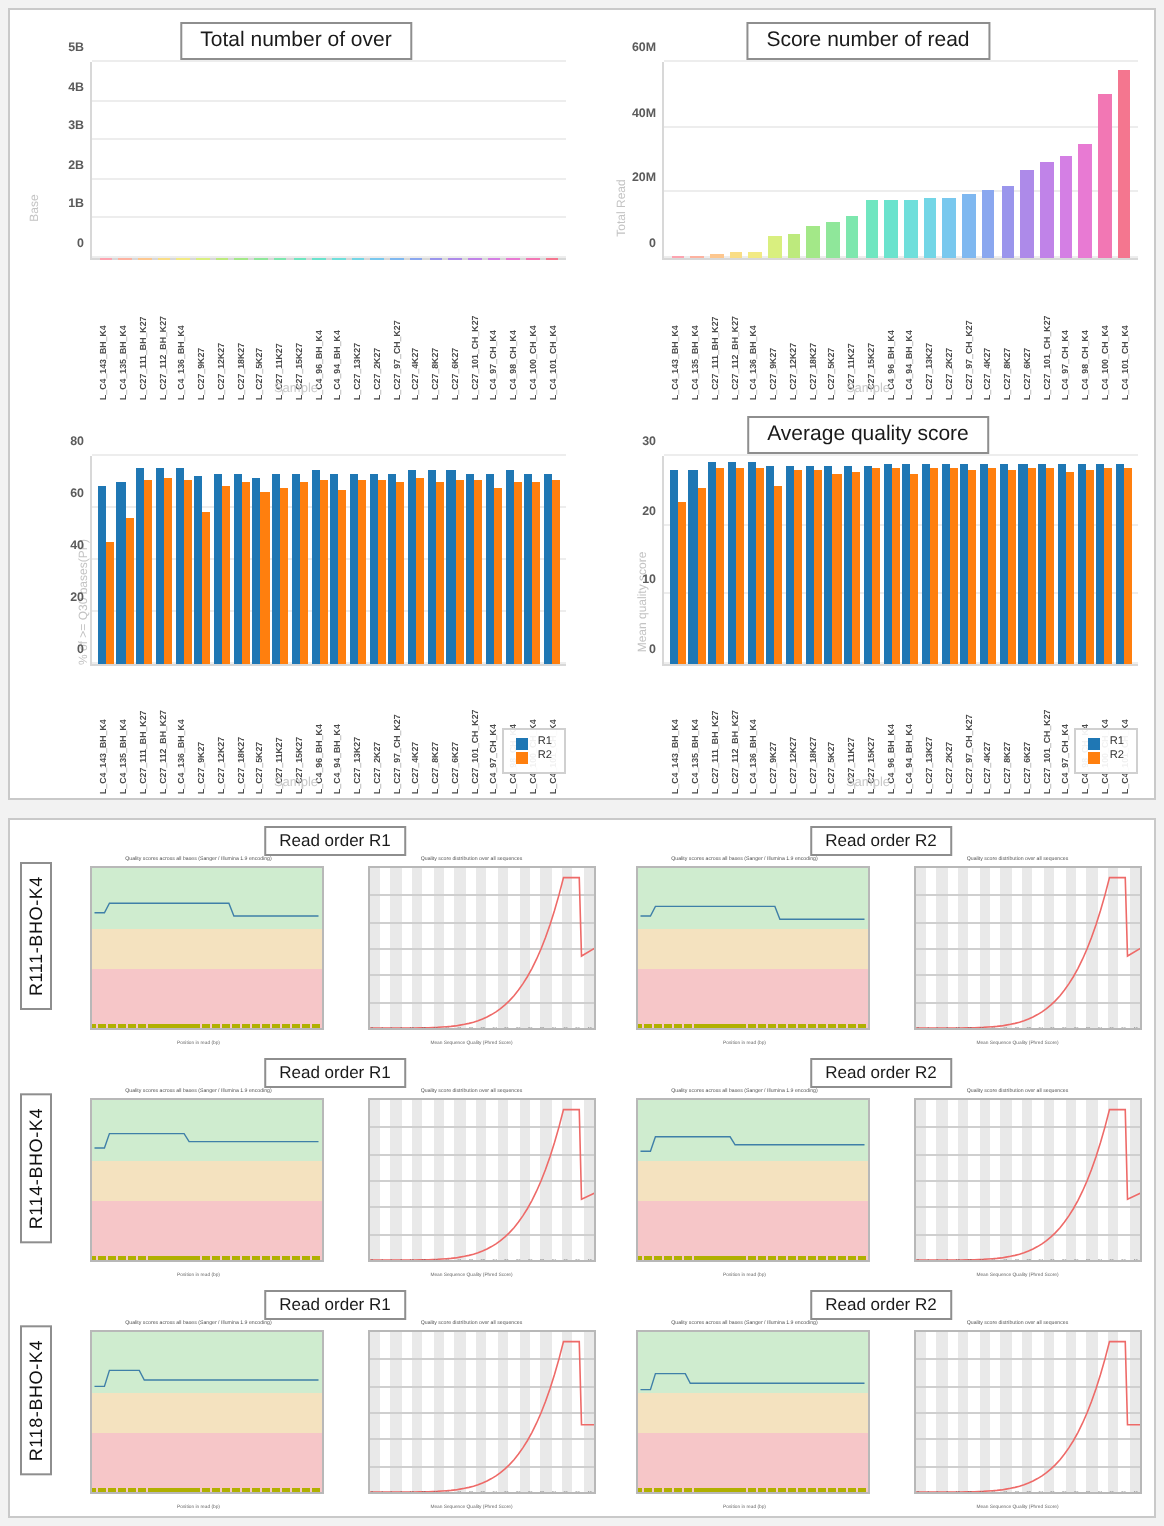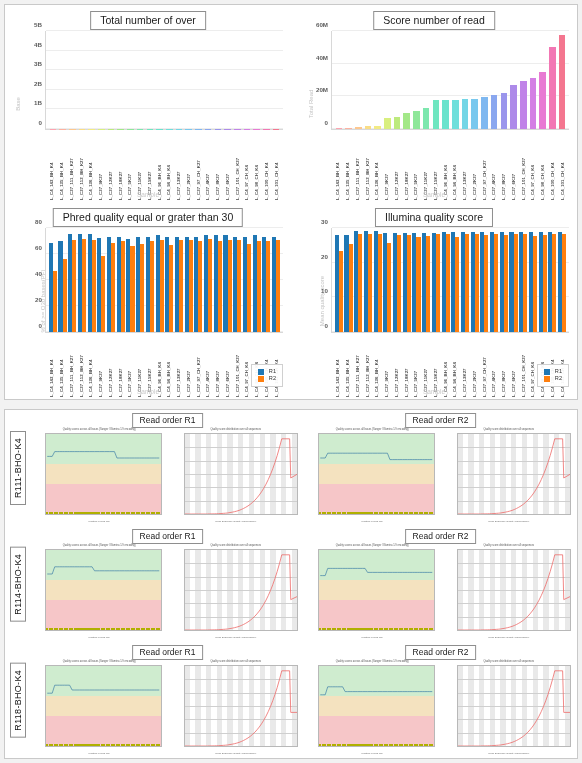--- a/index.html
+++ b/index.html
@@ -557,21 +557,20 @@
               <span class="xtick">L_C4_100_CH_K4</span>
             </div>
             <div class="xtickslot">
               <span class="xtick">L_C4_101_CH_K4</span>
             </div>
           </div>
         <div class="xlabel">Sample</div>
       </div>
 
       <div class="chart-cell">
-        <div class="chart-title">Phred quality equal or grater than 30</div>
         <div class="ylabel">% of &gt;= Q30 bases(PF)</div>
         <div class="plot q" id="plot-phred">
             <div class="gridline" style="bottom: 0%;">
               <span class="ytick" style="bottom: 0px;">0</span>
             </div>
             <div class="gridline" style="bottom: 25%;">
               <span class="ytick" style="bottom: 0px;">20</span>
             </div>
             <div class="gridline" style="bottom: 50%;">
               <span class="ytick" style="bottom: 0px;">40</span>
@@ -762,21 +761,21 @@
             <span class="legend-text">R1</span>
           </div>
           <div class="legend-row">
             <span class="legend-swatch" style="background:#ff7f0e"></span>
             <span class="legend-text">R2</span>
           </div>
         </div>
       </div>
 
       <div class="chart-cell">
-        <div class="chart-title">Illumina quality score</div>
+        <div class="chart-title">Average quality score</div>
         <div class="ylabel">Mean quality score</div>
         <div class="plot q" id="plot-avgq">
             <div class="gridline" style="bottom: 0%;">
               <span class="ytick" style="bottom: 0px;">0</span>
             </div>
             <div class="gridline" style="bottom: 33.3333%;">
               <span class="ytick" style="bottom: 0px;">10</span>
             </div>
             <div class="gridline" style="bottom: 66.6667%;">
               <span class="ytick" style="bottom: 0px;">20</span>

